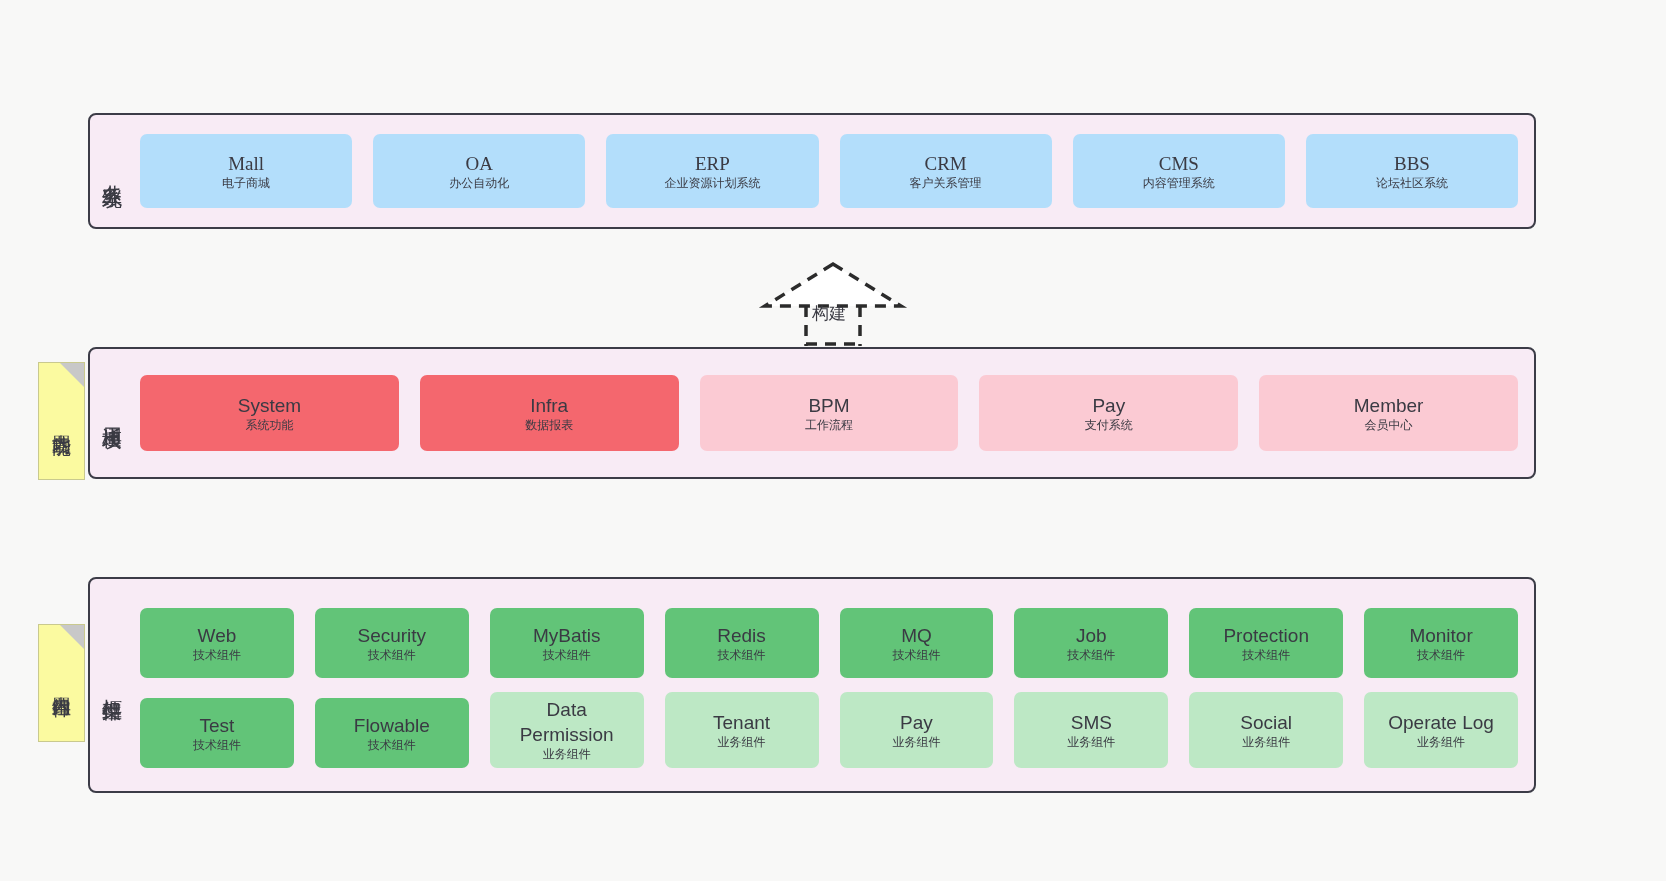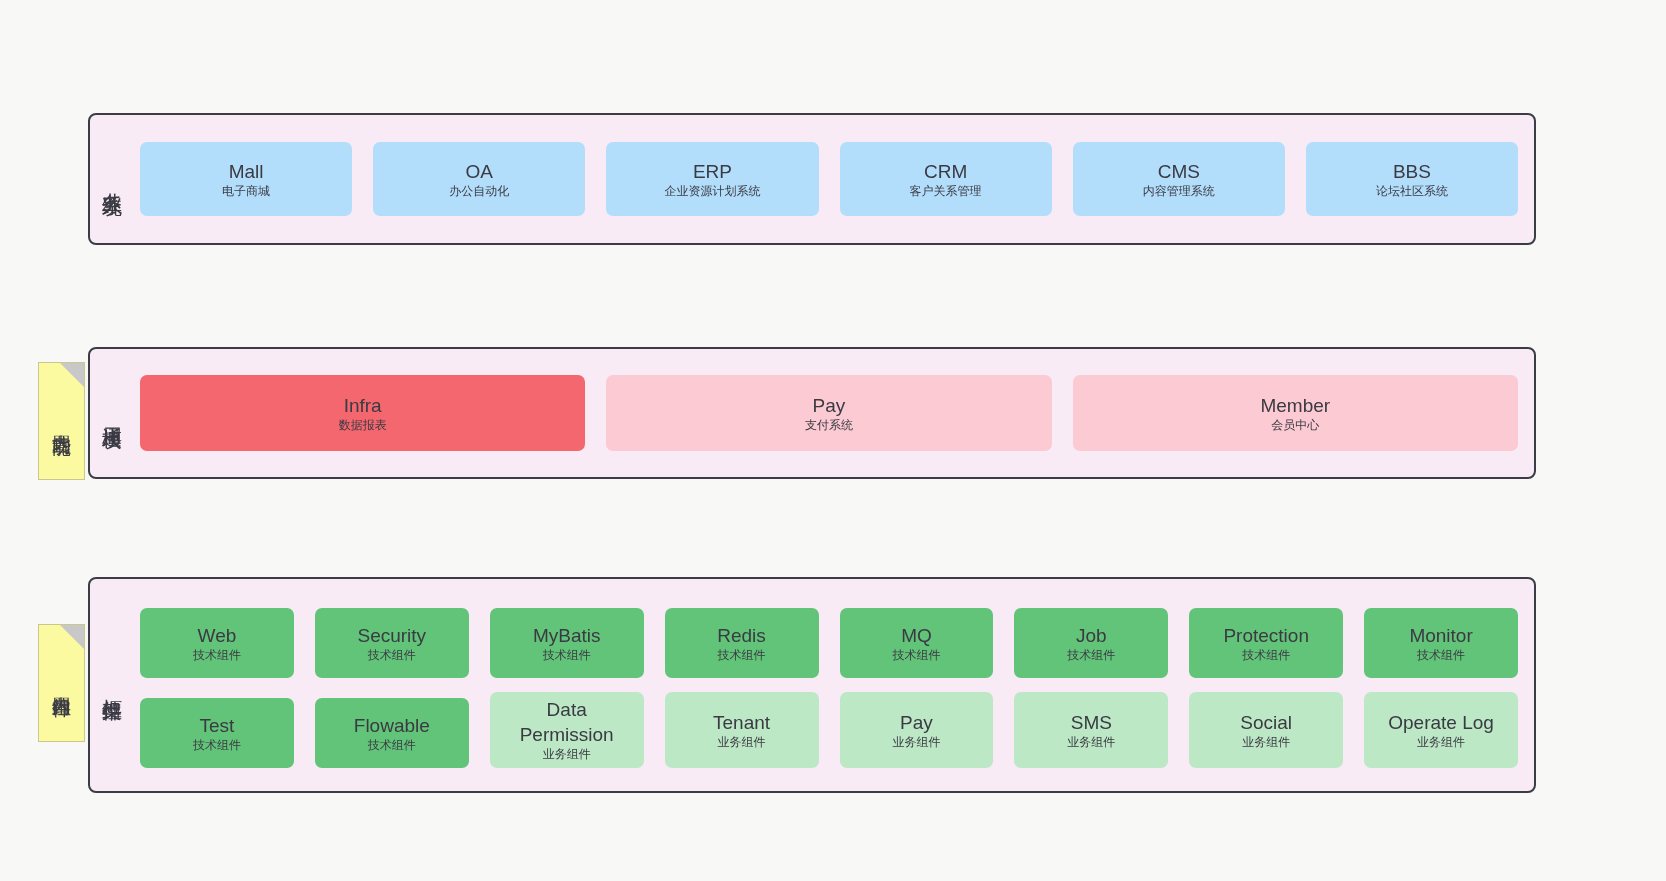--- a/index.html
+++ b/index.html
@@ -127,21 +127,21 @@
     color: #3A3A43;
     background: transparent;
     white-space: nowrap;
   }
 </style>
 </head>
 <body>
 
 <div id="canvas">
 
-  <div class="layer" id="layer-0" style="left:88px; top:113px; width:1448px; height:132px;">
+  <div class="layer" id="layer-0" style="left:88px; top:113px; width:1448px; height:116px;font-family:Liberation Serif, serif;">
     <div class="layer-title">业务系统</div>
     <div class="layer-body">
       <div class="row" style="height:74px;">
 
         <div class="node c-blue">
           <span class="en">Mall</span>
           <span class="cn">电子商城</span>
         </div>
         <div class="node c-blue">
           <span class="en">OA</span>
@@ -161,34 +161,53 @@
         </div>
         <div class="node c-blue">
           <span class="en">BBS</span>
           <span class="cn">论坛社区系统</span>
         </div>
 
       </div>
     </div>
   </div>
 
+  <div class="connector" style="left:758px; top:258px; width:150px; height:88px;">
+    <svg width="150" height="88" viewBox="0 0 150 88" aria-hidden="true">
+
+      <polygon points="75,6 143,48 7,48" fill="#FFFFFF" stroke="#2B2B2B" stroke-width="3.5" stroke-dasharray="11 8" stroke-linejoin="miter"></polygon>
+
+      <line x1="48" y1="48" x2="48" y2="88" stroke="#2B2B2B" stroke-width="3.5" stroke-dasharray="11 8"></line>
+      <line x1="102" y1="48" x2="102" y2="88" stroke="#2B2B2B" stroke-width="3.5" stroke-dasharray="11 8"></line>
+      <line x1="48" y1="86" x2="102" y2="86" stroke="#2B2B2B" stroke-width="3.5" stroke-dasharray="11 8"></line>
+    </svg>
+    <span class="conn-label" style="left:54px; top:44px;">构建</span>
+  </div>
 
   <div class="sticky" style="left:38px; top:362px; width:47px; height:118px;">
     <span class="fold"></span>
     <span>内置功能</span>
   </div>
 
   <div class="layer" id="layer-1" style="left:88px; top:347px; width:1448px; height:132px;">
     <div class="layer-title">通用模块</div>
     <div class="layer-body">
       <div class="row" style="height:76px;">
 
         <div class="node c-red">
+          <span class="en">System</span>
+          <span class="cn">系统功能</span>
+        </div>
+        <div class="node c-red">
           <span class="en">Infra</span>
           <span class="cn">数据报表</span>
+        </div>
+        <div class="node c-pink">
+          <span class="en">BPM</span>
+          <span class="cn">工作流程</span>
         </div>
         <div class="node c-pink">
           <span class="en">Pay</span>
           <span class="cn">支付系统</span>
         </div>
         <div class="node c-pink">
           <span class="en">Member</span>
           <span class="cn">会员中心</span>
         </div>
 

